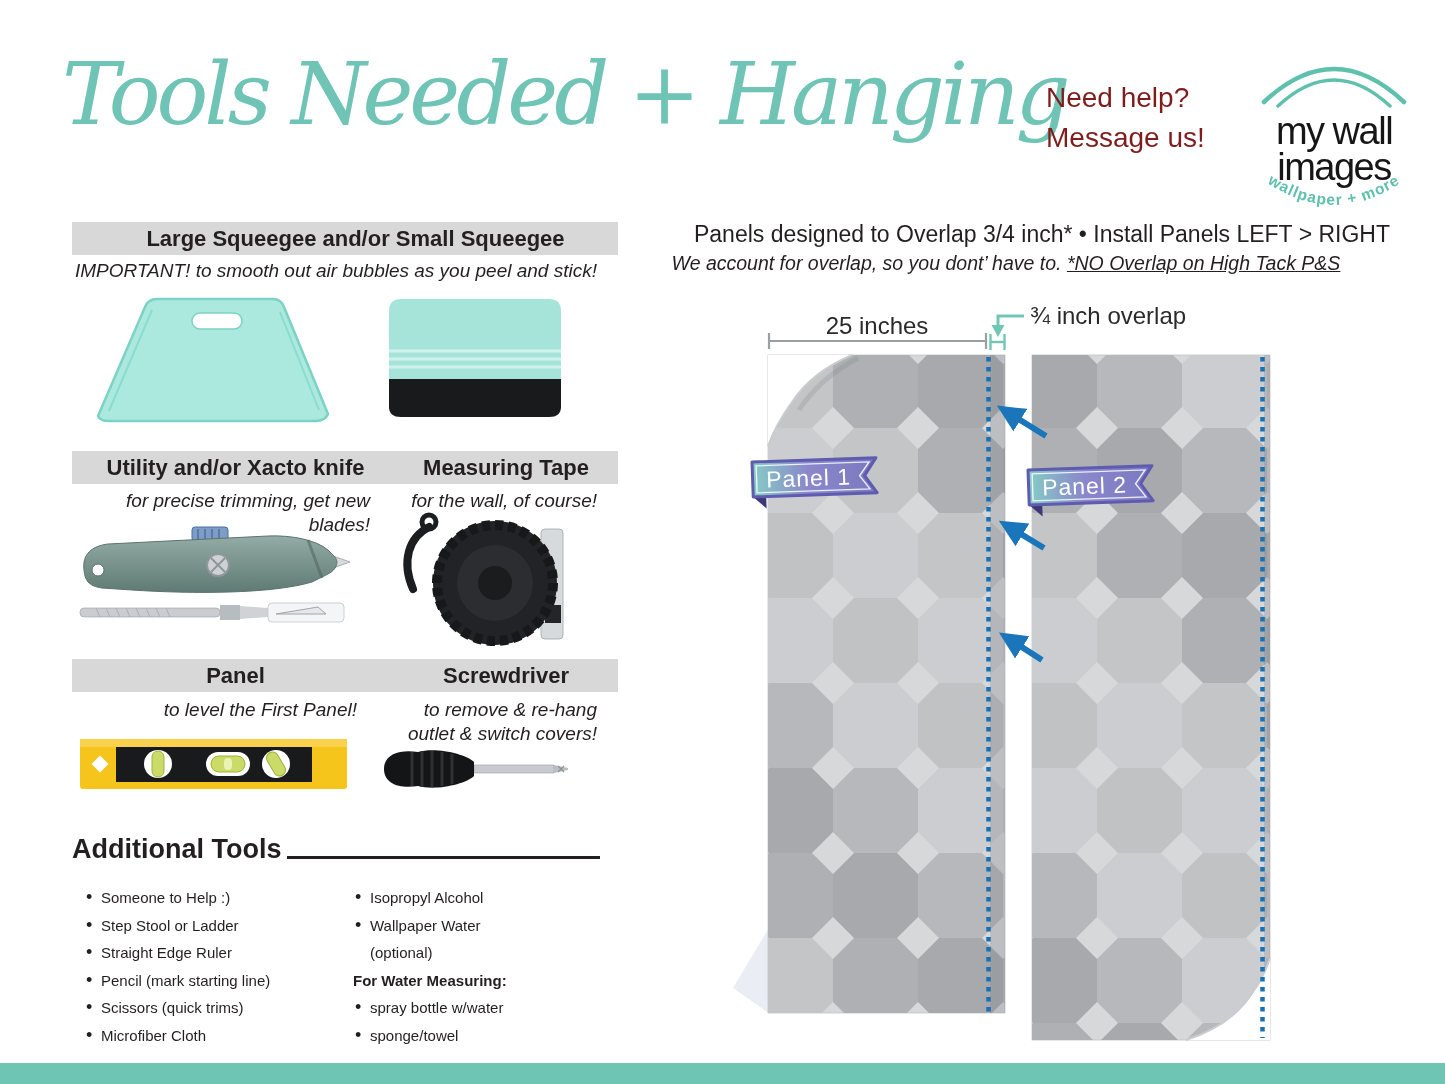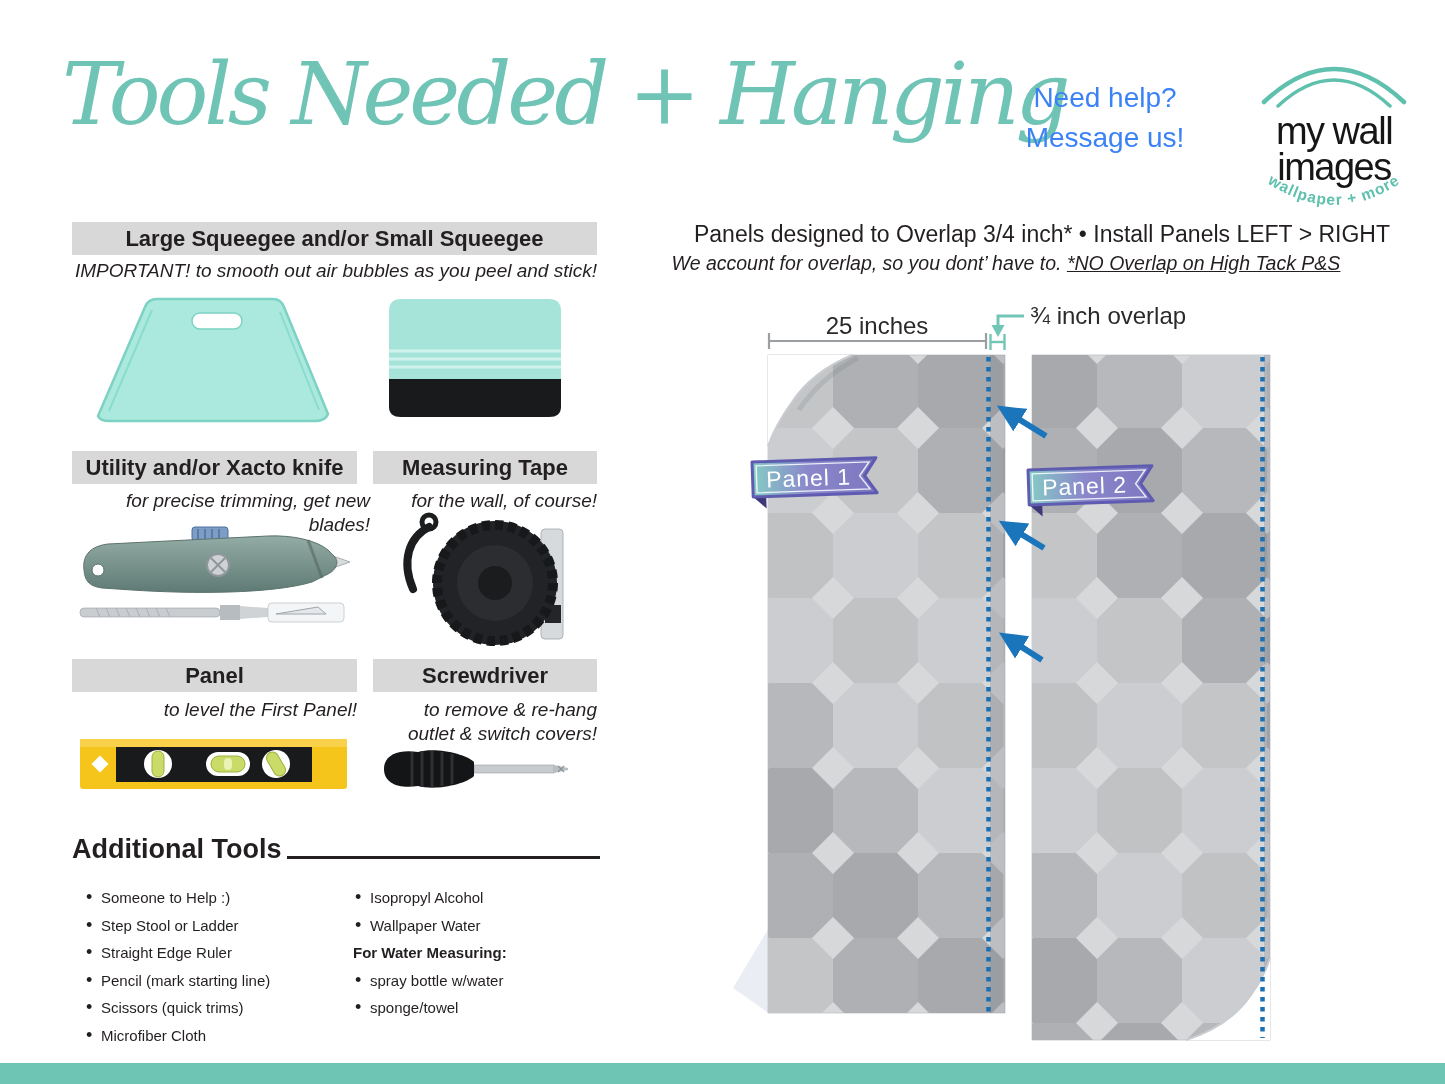--- a/index.html
+++ b/index.html
@@ -3,24 +3,24 @@
 <meta charset="utf-8">
 <style>
   html,body{margin:0;padding:0;background:#ffffff;}
   #page{position:relative;width:1445px;height:1084px;background:#ffffff;overflow:hidden;
         font-family:"Liberation Sans",sans-serif;color:#231f20;}
   .abs{position:absolute;}
   
   #title-script{left:62px;top:44px;width:890px;font-family:"DejaVu Serif",serif;
     font-style:italic;font-size:86px;letter-spacing:-4px;color:#6fc4b5;white-space:nowrap;}
   
-  #help-block{left:995px;top:78px;width:220px;text-align:center;font-size:28px;line-height:40px;color:#3b82f6;}
+  #help-block{left:1046px;top:78px;width:220px;font-size:28px;line-height:40px;color:#7f1d1d;}
   
   .secbar{position:absolute;background:#d8d8d8;font-weight:bold;font-size:22px;
-    color:#231f20;display:flex;align-items:center;justify-content:center;}
+    color:#231f20;display:flex;align-items:center;justify-content:center;padding-left:21px;}
   .note{position:absolute;font-style:italic;font-size:19px;text-align:right;color:#231f20;line-height:24px;}
   
   #addl-heading{left:72px;top:834px;width:528px;display:flex;align-items:center;}
   #addl-heading .txt{font-size:27px;font-weight:bold;white-space:nowrap;}
   #addl-heading .rule{flex:1;border-top:3.5px solid #231f20;margin:16px 0 0 6px;}
   .blist{position:absolute;margin:12px;padding:0;font-size:15px;line-height:27.5px;}
   .blist .li{list-style:none;position:relative;padding-left:17px;}
   .blist .li::before{content:"•";position:absolute;left:2px;font-size:18px;}
   .blist .plain{padding-left:17px;}
   .blist .boldline{font-weight:bold;}
@@ -152,20 +152,21 @@
     <div class="li">Step Stool or Ladder</div>
     <div class="li">Straight Edge Ruler</div>
     <div class="li">Pencil (mark starting line)</div>
     <div class="li">Scissors (quick trims)</div>
     <div class="li">Microfiber Cloth</div>
   </div>
 
   <div class="blist" style="left:341px;top:872px;width:268px;">
     <div class="li">Isopropyl Alcohol</div>
     <div class="li">Wallpaper Water</div>
+    <div class="plain">(optional)</div>
     <div class="boldline">For Water Measuring:</div>
     <div class="li">spray bottle w/water</div>
     <div class="li">sponge/towel</div>
   </div>
 
   <div class="abs" id="panels-headline">Panels designed to Overlap 3/4 inch* • Install Panels LEFT &gt; RIGHT</div>
   <div class="abs" id="panels-note">
     <span>We account for overlap, so you dont’ have to. </span><span class="und">*NO Overlap on High Tack P&amp;S</span>
   </div>
 

